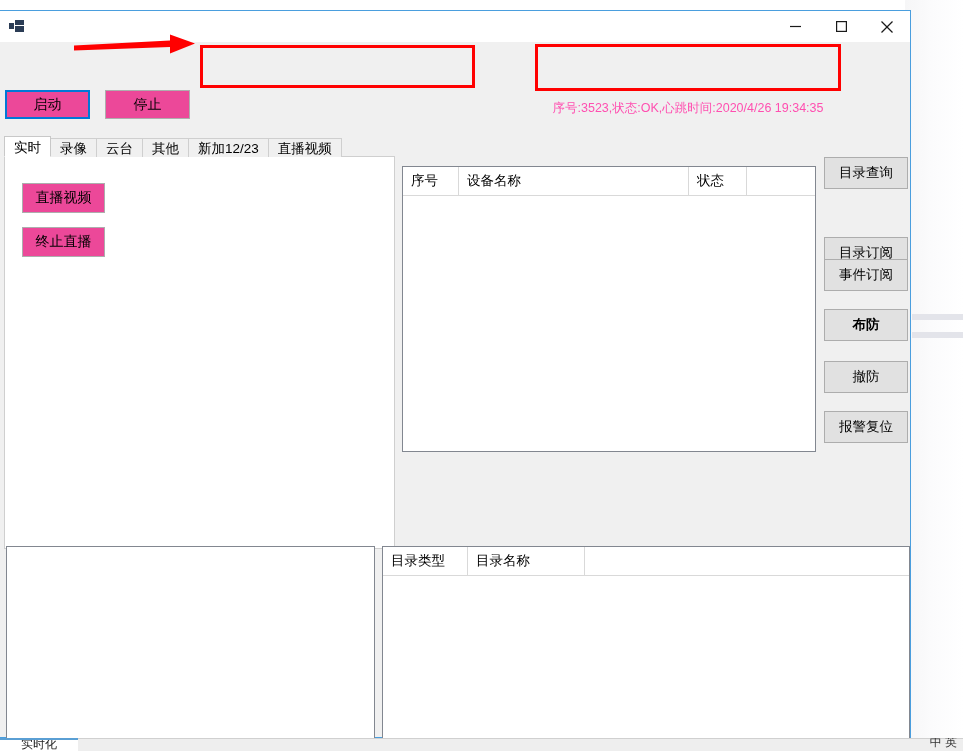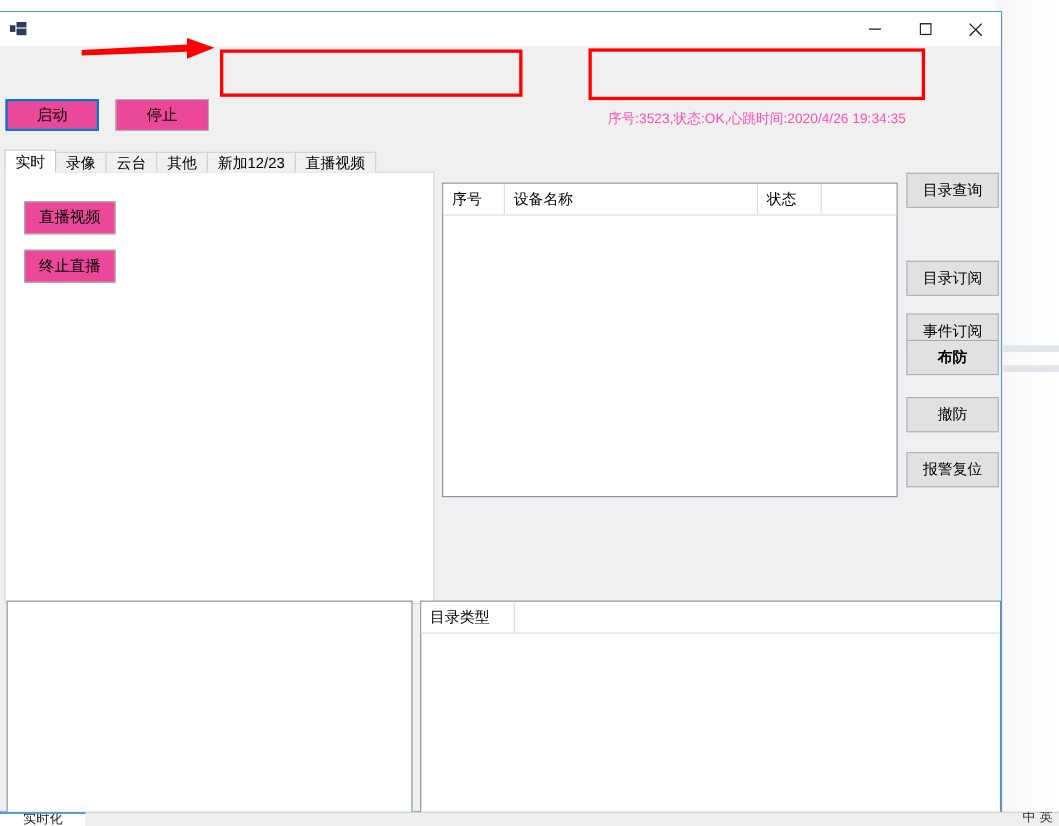--- a/index.html
+++ b/index.html
@@ -243,21 +243,21 @@
     border: 1px solid #adadad;
     font-family: "Liberation Sans", "DejaVu Sans", sans-serif;
     font-size: 13.5px;
     color: #000;
     padding: 0;
     cursor: default;
     box-sizing: border-box;
   }
   .cmd-btn.i0 { top: 115px; }
   .cmd-btn.i1 { top: 167px; margin-top: 28px; }
-  .cmd-btn.i2 { top: 217px; margin-top: 26px; }
+  .cmd-btn.i2 { top: 217px; }
   .cmd-btn.i3 { top: 267px; font-weight: bold; }
   .cmd-btn.i4 { top: 319px; }
   .cmd-btn.i5 { top: 369px; }
 
   
   #log-pane {
     position: absolute;
     left: 6px; top: 504px;
     width: 369px; height: 217px;
     background: #ffffff;
@@ -310,21 +310,21 @@
     width: 122px; height: 22px;
     z-index: 21;
     pointer-events: none;
   }
 
   
   #bottom-strip {
     position: absolute;
     left: 0; top: 738px;
     width: 963px; height: 13px;
-    background: #c4b5fd;
+    background: #a3a3a3;
     overflow: hidden;
   }
   #taskbar-left {
     position: absolute;
     left: 0; top: 0;
     width: 78px; height: 13px;
     background: #ffffff;
     border-top: 2px solid #5a9fd4;
     box-sizing: border-box;
     font-size: 12px;
@@ -424,20 +424,21 @@
     <button class="cmd-btn i2">事件订阅</button>
     <button class="cmd-btn i3">布防</button>
     <button class="cmd-btn i4">撤防</button>
     <button class="cmd-btn i5">报警复位</button>
 
     <div id="log-pane"></div>
 
     <div id="catalog-grid">
       <div class="grid-header">
         <div class="gh c1">目录类型</div>
+        <div class="gh c2">目录名称</div>
         <div class="gh c3"></div>
       </div>
     </div>
 
   </div>
 </div>
 
 <div class="anno-box" id="anno-box-left"></div>
 <div class="anno-box" id="anno-box-right"></div>
 

